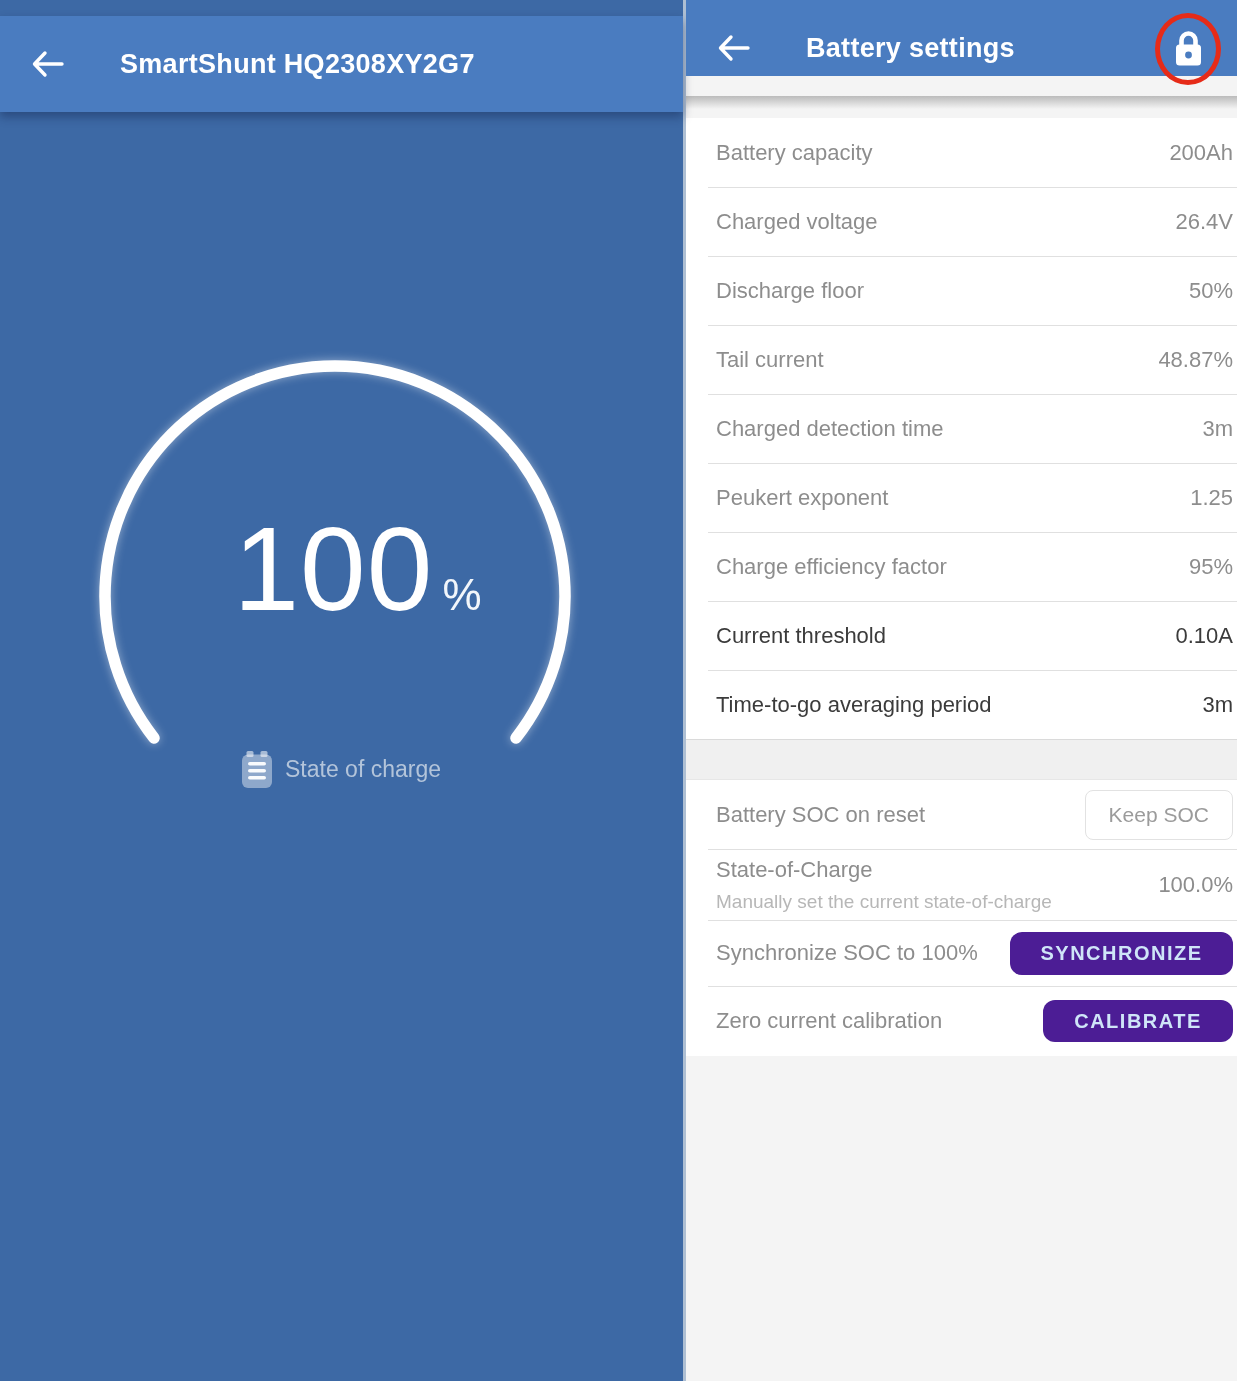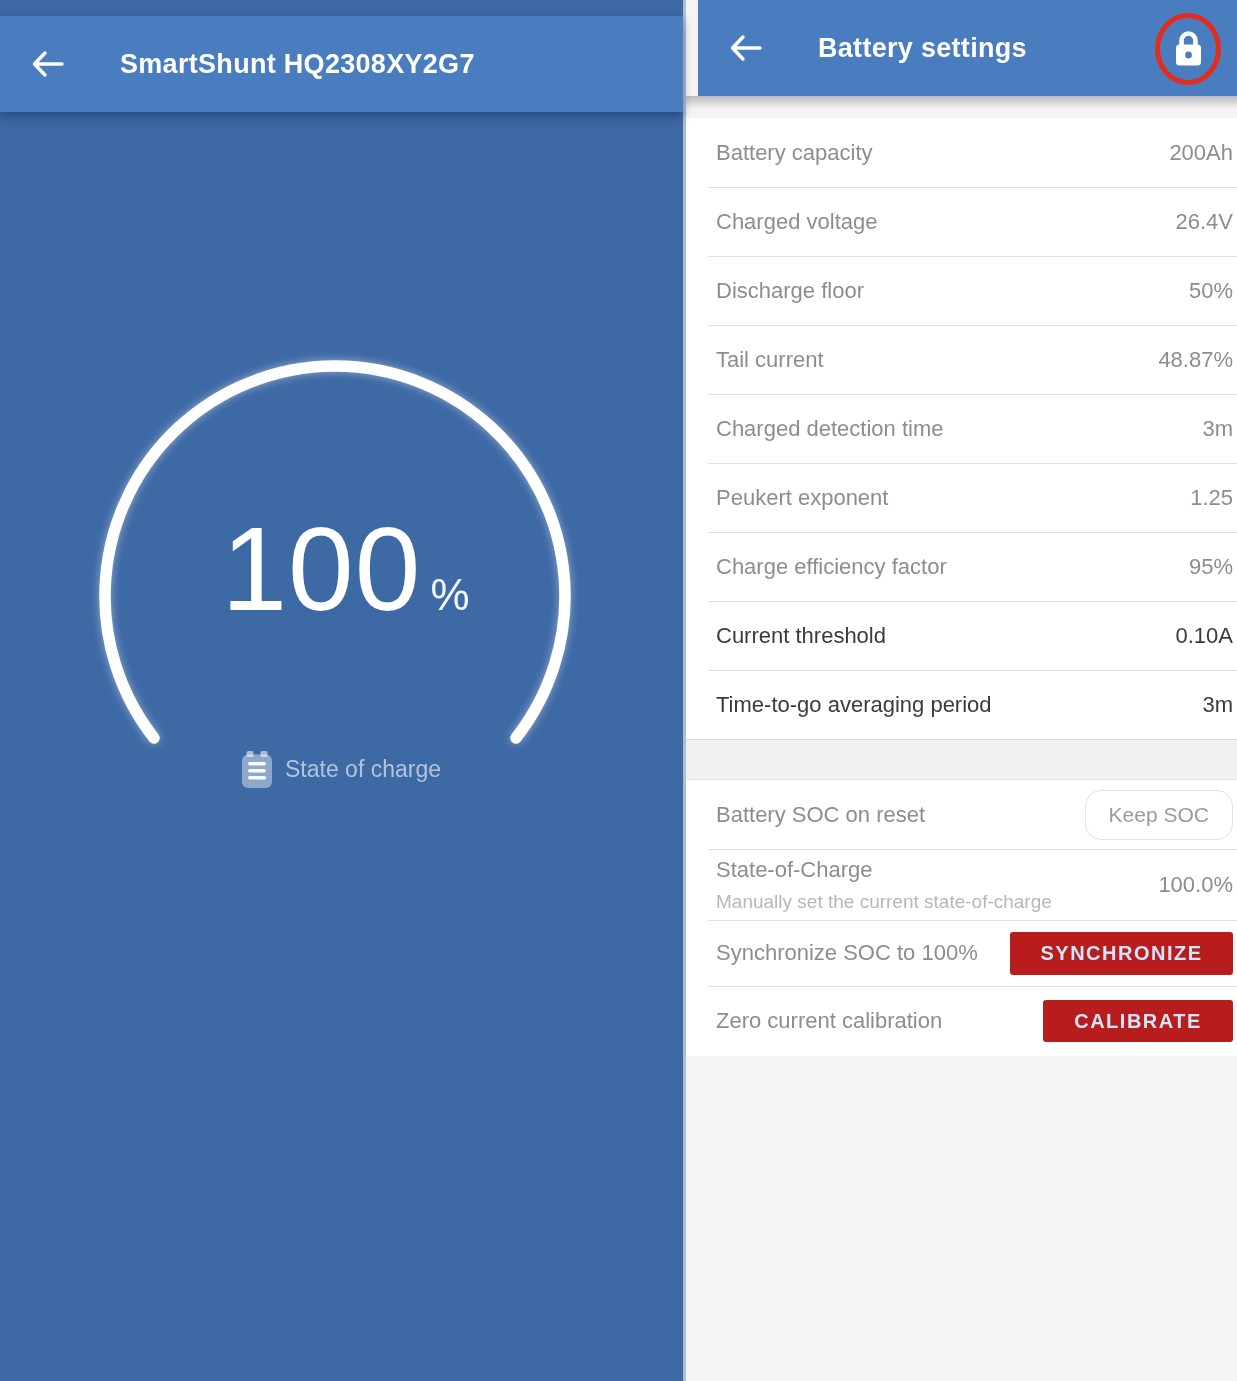--- a/index.html
+++ b/index.html
@@ -22,39 +22,39 @@
   .back-btn { position:absolute; left:28px; top:28px; width:40px; height:40px; cursor:pointer; }
   .back-btn svg { width:100%; height:100%; }
   .header-title {
     position:absolute; left:120px; top:0; height:96px; line-height:96px;
     color:#ffffff; font-size:27px; font-weight:bold; letter-spacing:0.3px; white-space:nowrap;
   }
 
   .gauge-svg { position:absolute; left:0; top:96px; filter:drop-shadow(0 0 5px rgba(255,255,255,0.45)); }
 
   .gauge-value-row {
-    position:absolute; left:4px; top:494px; width:683px; height:126px;
+    position:absolute; left:16px; top:494px; width:683px; height:126px;
     display:flex; justify-content:center; align-items:baseline; color:#ffffff;
   }
   .gauge-value { font-size:118px; font-weight:normal; line-height:1; letter-spacing:1px; }
   .gauge-unit  { font-size:44px; margin-left:9px; color:#f2f6fb; }
 
   .soc-label-row {
     position:absolute; left:0; top:731px; width:683px; height:44px;
     display:flex; justify-content:center; align-items:center; gap:13px;
   }
   .soc-label-row .batt-icon { width:30px; height:37px; flex:0 0 auto; }
   .soc-label-text { color:#b3c4da; font-size:23px; }
 
   
   .right-panel {
     position:absolute; left:683px; top:0; width:554px; height:1381px;
     background:#f4f4f4; border-left:3px solid #aebfd3;
   }
-  .right-header { position:absolute; left:12px; top:0; right:0; height:96px; background:#4a7cc0; z-index:6; }
+  .right-header { position:absolute; left:0; top:0; right:0; height:76px; background:#4a7cc0; z-index:6; }
 
   .lock-wrap { position:absolute; right:16px; top:13px; width:66px; height:72px; }
   .lock-annotation {
     position:absolute; left:0; top:0; width:66px; height:72px;
     border:5px solid #e62b18; border-radius:50%;
   }
   .lock-btn { position:absolute; left:18px; top:18px; width:31px; height:36px; cursor:pointer; }
 
   .right-content { position:absolute; left:0; top:96px; right:0; bottom:0; background:#f4f4f4; }
   .right-content::before { content:""; position:absolute; left:0; top:0; right:0; height:13px; z-index:2;
@@ -75,26 +75,26 @@
   .section-gap { height:41px; background:#f0f0f0; border-top:1px solid #dadada; border-bottom:1px solid #e7e7e7; }
 
   .row-soc { height:71px; }
   .row-sync { height:66px; }
   .row-cal { height:70px; }
 
   .two-line { display:flex; flex-direction:column; justify-content:center; gap:8px; }
   .s-sublabel { color:#b7b7b7; font-size:19px; }
 
   .keep-soc-btn {
-    background:#ffffff; border:1px solid #e2e2e2; border-radius:16px;
+    background:#ffffff; border:1px solid #e2e2e2; border-radius:8px;
     color:#9b9b9b; font-size:21px; padding:12px 23px; cursor:pointer;
     font-family:"Liberation Sans", sans-serif;
   }
   .flat-blue-btn {
-    background:#b91c1c; border:none; border-radius:3px; color:#cfe5f8;
+    background:#4c1d95; border:none; border-radius:12px; color:#cfe5f8;
     font-size:20px; font-weight:bold; letter-spacing:1.5px; height:43px; cursor:pointer;
     font-family:"Liberation Sans", sans-serif;
   }
   .flat-blue-btn.sync { width:223px; }
   .flat-blue-btn.cal  { width:190px; height:42px; }
 </style>
 </head>
 <body>
 
 <div class="app">

